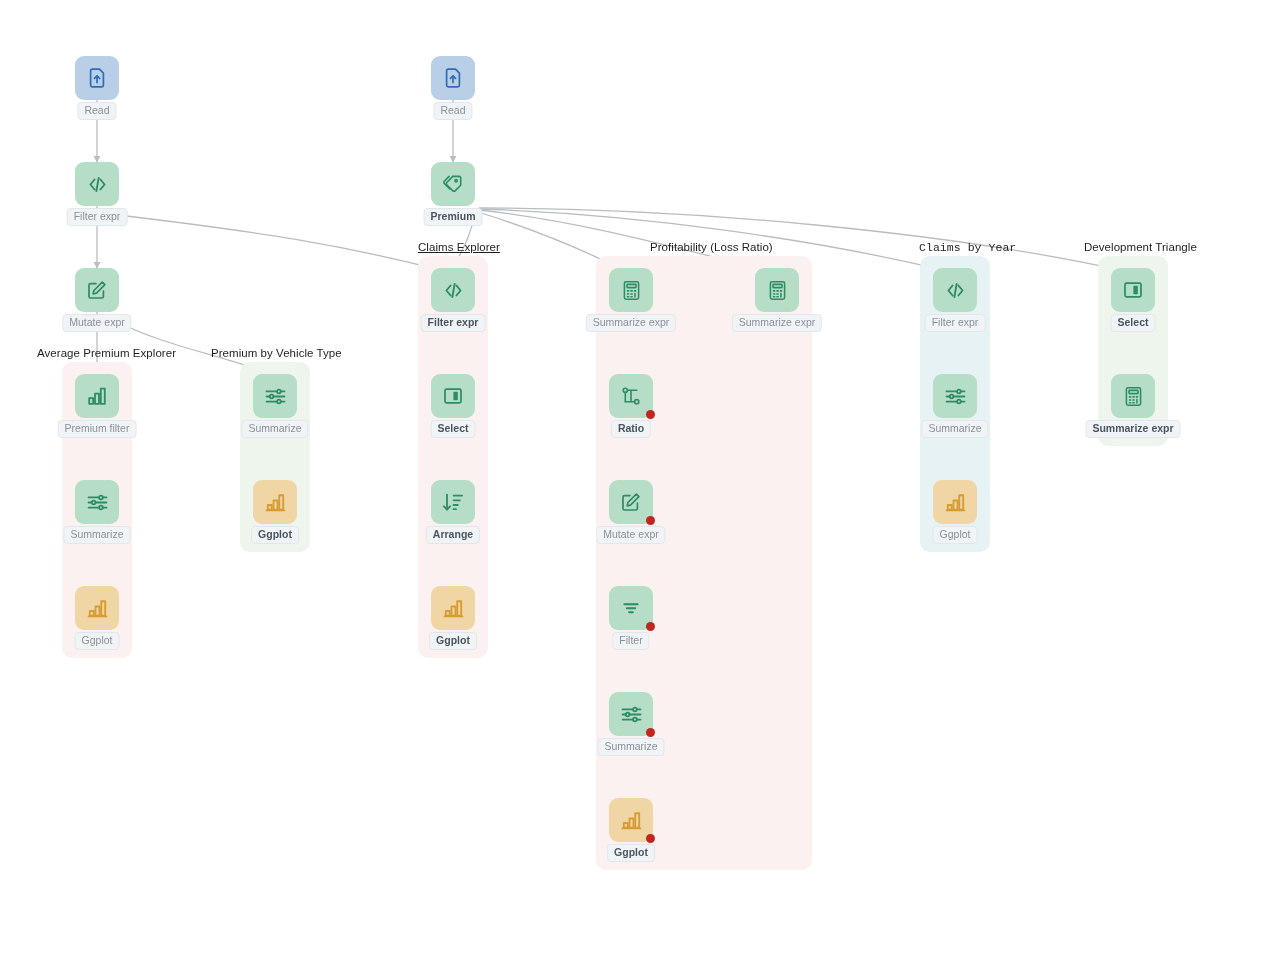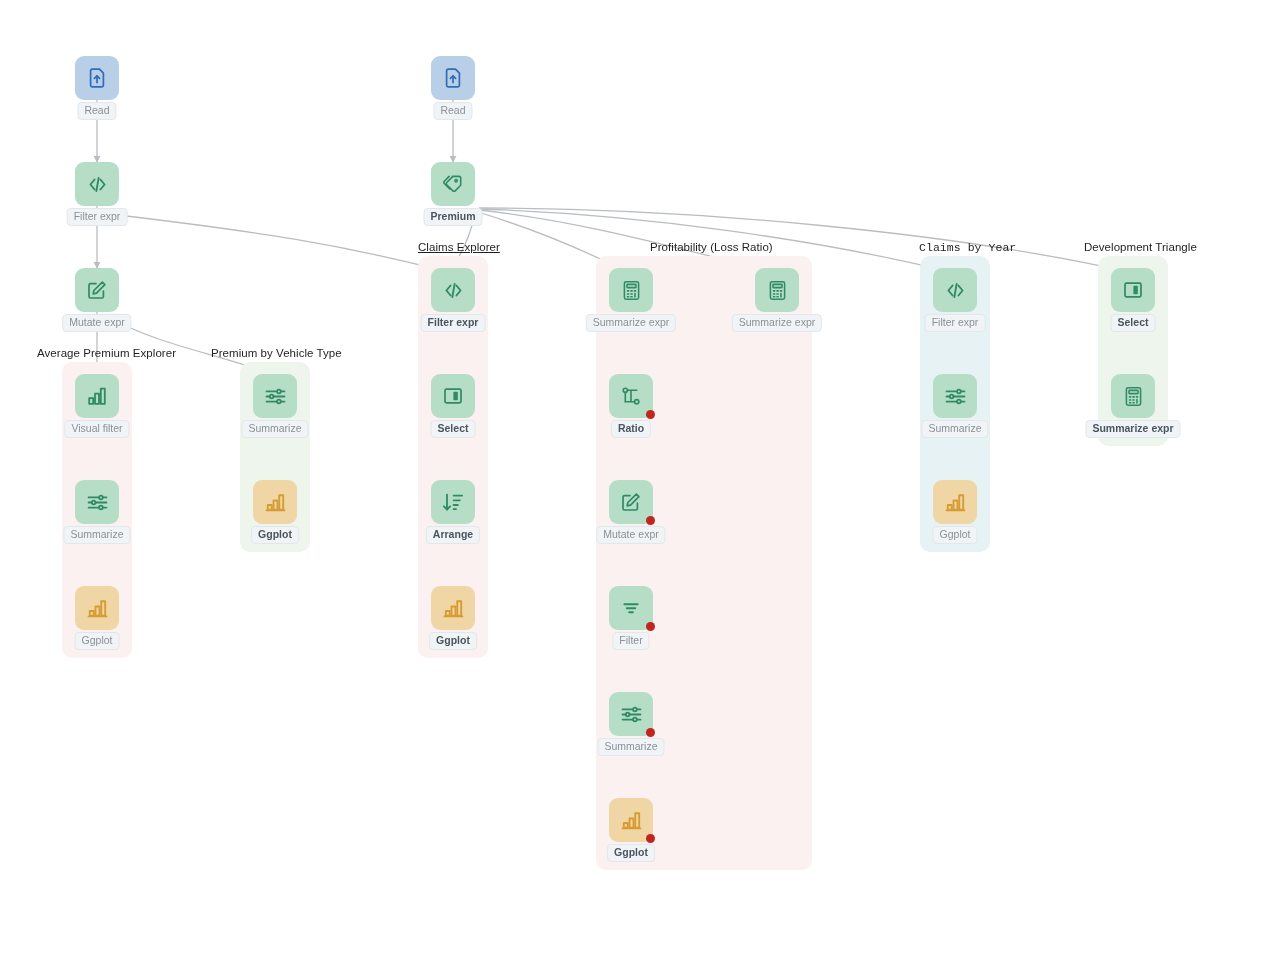--- a/index.html
+++ b/index.html
@@ -185,21 +185,21 @@
       <div class="node-label" style="left: 97px; top: 314px;">Mutate expr</div>
       <div class="node" style="left: 75px; top: 374px; background: rgb(182, 221, 198); color: rgb(46, 139, 99);">
         <span>
           <svg width="24" height="24" viewBox="0 0 24 24" fill="none" stroke="currentColor" stroke-width="1.8" stroke-linecap="round" stroke-linejoin="round">
             <rect x="4.2" y="14.2" width="4" height="5.6"></rect>
             <rect x="10" y="9.6" width="4" height="10.2"></rect>
             <rect x="15.8" y="4.6" width="4" height="15.2"></rect>
           </svg>
         </span>
       </div>
-      <div class="node-label" style="left: 97px; top: 420px;">Visual filter</div>
+      <div class="node-label" style="left: 97px; top: 420px;">Premium filter</div>
       <div class="node" style="left: 75px; top: 480px; background: rgb(182, 221, 198); color: rgb(46, 139, 99);">
         <span>
           <svg width="25" height="25" viewBox="0 0 24 24" fill="none" stroke="currentColor" stroke-width="1.7" stroke-linecap="round" stroke-linejoin="round">
             <path d="M3.4 7.1h10.1"></path>
             <path d="M17.1 7.1h3.5"></path>
             <circle cx="15.3" cy="7.1" r="1.8"></circle>
             <path d="M3.4 12h3.1"></path>
             <path d="M10.1 12h10.5"></path>
             <circle cx="8.3" cy="12" r="1.8"></circle>
             <path d="M3.4 16.9h10.1"></path>

